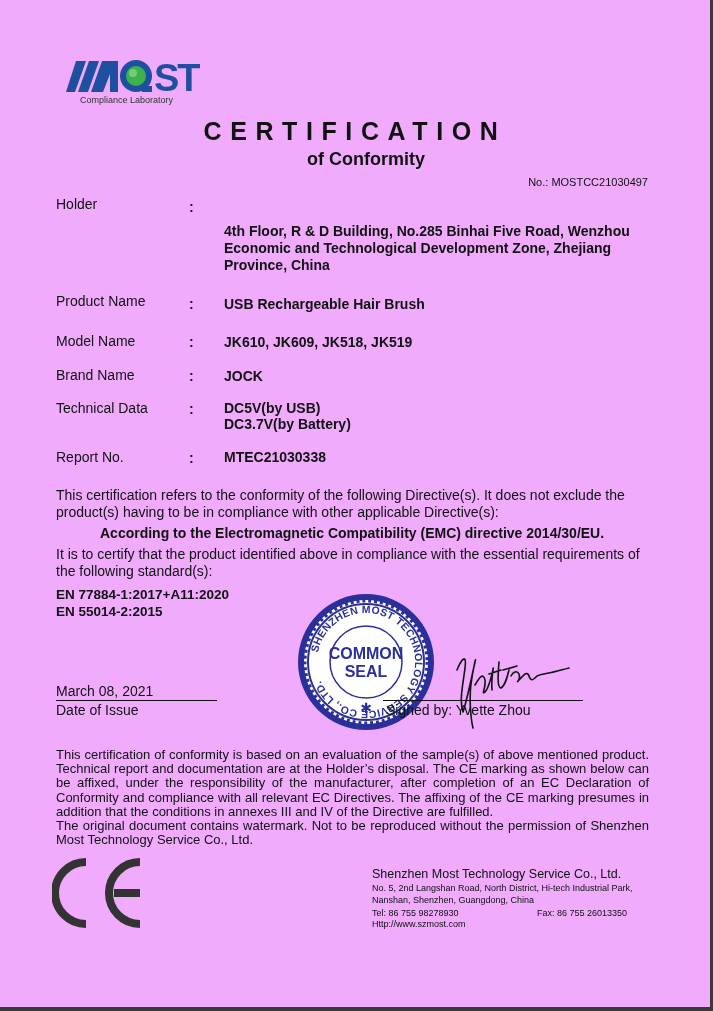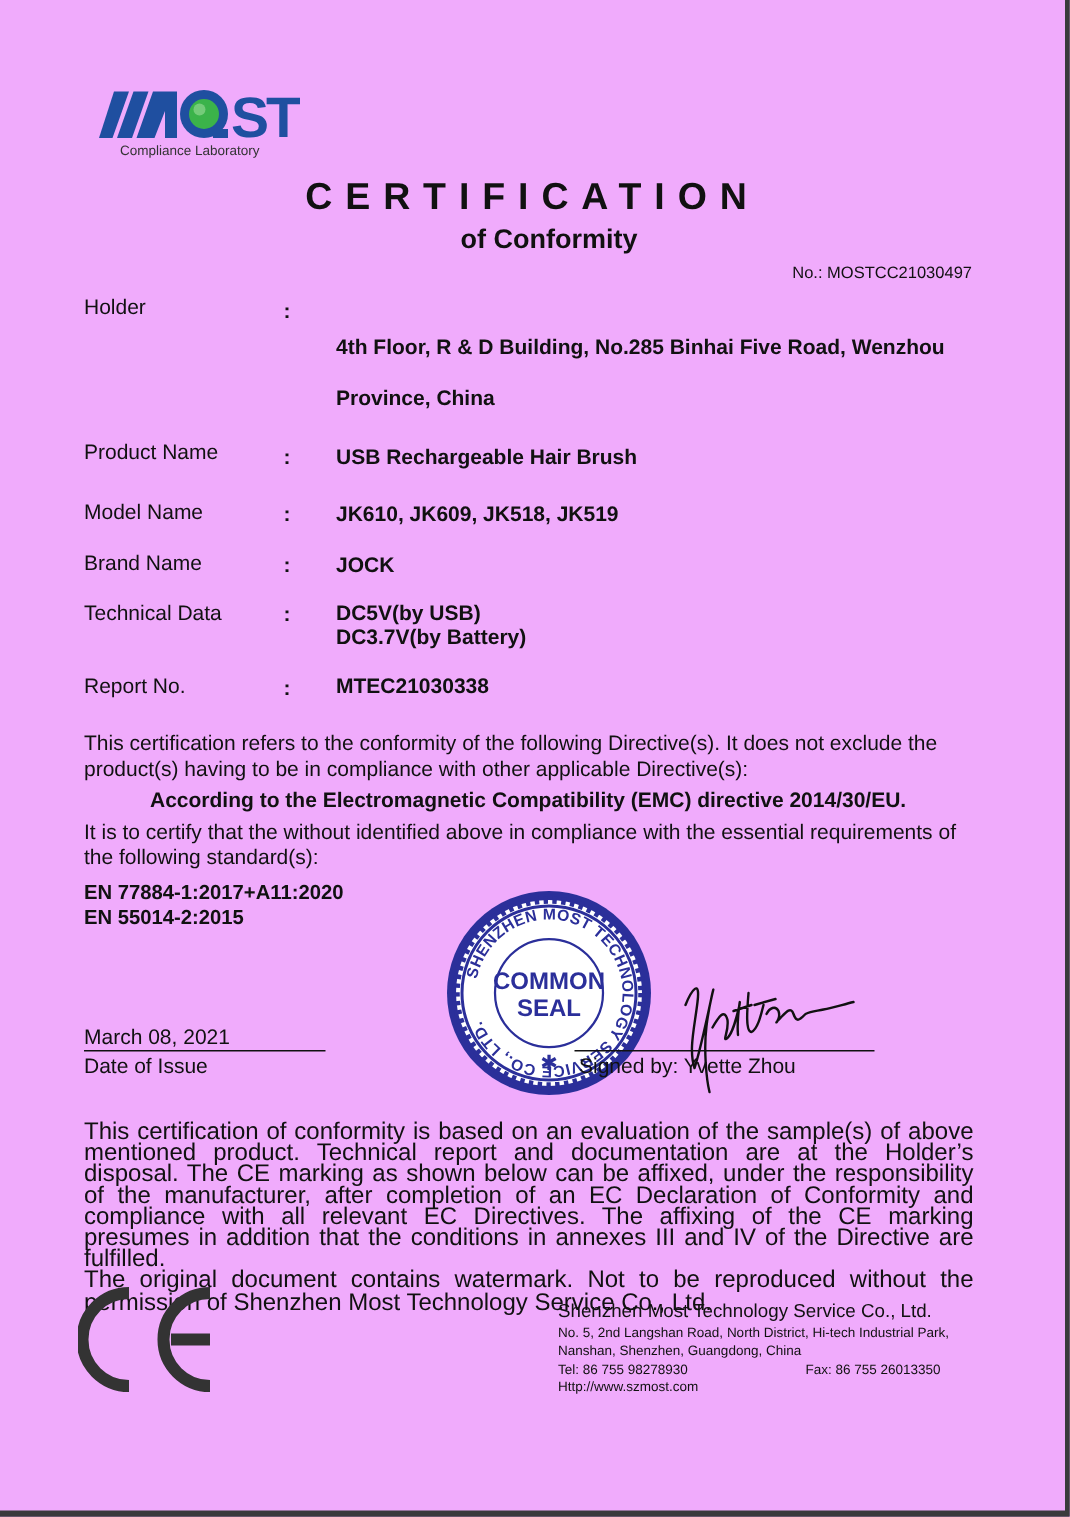--- a/index.html
+++ b/index.html
@@ -17,21 +17,21 @@
   .para { left: 56px; width: 600px; font-size: 14px; line-height: 17px; white-space: normal; }
   .bold { font-weight: bold; margin-left: 44px; }
   .std { left: 56px; font-size: 13.5px; font-weight: bold; line-height: 17px; }
   .date { left: 56px; top: 683px; font-size: 14px; }
   .date-line { left: 56px; top: 700px; width: 161px; height: 0; border-top: 1px solid #111; }
   .date-label { left: 56px; top: 702px; font-size: 14px; }
   .sig-line { left: 383px; top: 700px; width: 200px; height: 0; border-top: 1px solid #111; }
   .sig-label { left: 386px; top: 702px; font-size: 14px; }
   .seal { left: 295px; top: 591px; width: 142px; height: 142px; }
   .signature { left: 445px; top: 640px; width: 130px; height: 90px; }
-  .fine { left: 56px; width: 593px; top: 748px; font-size: 16px; line-height: 14.2px; white-space: normal; text-align: justify; color: #111; }
+  .fine { left: 56px; width: 593px; top: 748px; font-size: 13px; line-height: 14.2px; white-space: normal; text-align: justify; color: #111; }
   .fine p { margin: 0; }
   .ce { left: 52px; top: 858px; width: 95px; height: 70px; }
   .co-name { left: 372px; top: 867px; font-size: 12.5px; color: #111; }
   .co-addr { left: 372px; top: 882px; font-size: 9px; line-height: 12px; color: #111; white-space: normal; width: 300px; }
   .co-tel { left: 372px; top: 908px; font-size: 9px; color: #111; }
   .co-fax { left: 537px; top: 908px; font-size: 9px; color: #111; }
   .co-web { left: 372px; top: 919px; font-size: 9px; color: #111; text-align: center; }
 </style>
 </head>
 <body>
@@ -52,20 +52,21 @@
   </svg>
   <div class="abs logo-sub">Compliance Laboratory</div>
 
   <div class="abs title">CERTIFICATION</div>
   <div class="abs subtitle">of Conformity</div>
   <div class="abs certno">No.: MOSTCC21030497</div>
 
   <div class="abs label" style="top:196px">Holder</div>
   <div class="abs colon" style="top:199px">:</div>
   <div class="abs value" style="top:222px">4th Floor, R &amp; D Building, No.285 Binhai Five Road, Wenzhou</div>
+  <div class="abs value" style="top:239px">Economic and Technological Development Zone, Zhejiang</div>
   <div class="abs value" style="top:256px">Province, China</div>
 
   <div class="abs label" style="top:293px">Product Name</div>
   <div class="abs colon" style="top:296px">:</div>
   <div class="abs value" style="top:295px">USB Rechargeable Hair Brush</div>
 
   <div class="abs label" style="top:333px">Model Name</div>
   <div class="abs colon" style="top:334px">:</div>
   <div class="abs value" style="top:333px">JK610, JK609, JK518, JK519</div>
 
@@ -77,21 +78,21 @@
   <div class="abs colon" style="top:401px">:</div>
   <div class="abs value" style="top:399px">DC5V(by USB)</div>
   <div class="abs value" style="top:415px">DC3.7V(by Battery)</div>
 
   <div class="abs label" style="top:449px">Report No.</div>
   <div class="abs colon" style="top:450px">:</div>
   <div class="abs value" style="top:448px">MTEC21030338</div>
 
   <div class="abs para" style="top:487px">This certification refers to the conformity of the following Directive(s). It does not exclude the product(s) having to be in compliance with other applicable Directive(s):</div>
   <div class="abs para bold" style="top:525px">According to the Electromagnetic Compatibility (EMC) directive 2014/30/EU.</div>
-  <div class="abs para" style="top:546px">It is to certify that the without identified above in compliance with the essential requirements of the following standard(s):</div>
+  <div class="abs para" style="top:546px">It is to certify that the product identified above in compliance with the essential requirements of the following standard(s):</div>
   <div class="abs std" style="top:586px">EN 77884-1:2017+A11:2020</div>
   <div class="abs std" style="top:603px">EN 55014-2:2015</div>
 
   <div class="abs date">March 08, 2021</div>
   <div class="abs date-line"></div>
   <div class="abs date-label">Date of Issue</div>
 
   <svg class="abs seal" viewBox="0 0 142 142">
     <defs>
       <path id="sealArc" d="M 71,71 m -49,0 a 49,49 0 1,1 98,0 a 49,49 0 1,1 -98,0"></path>

